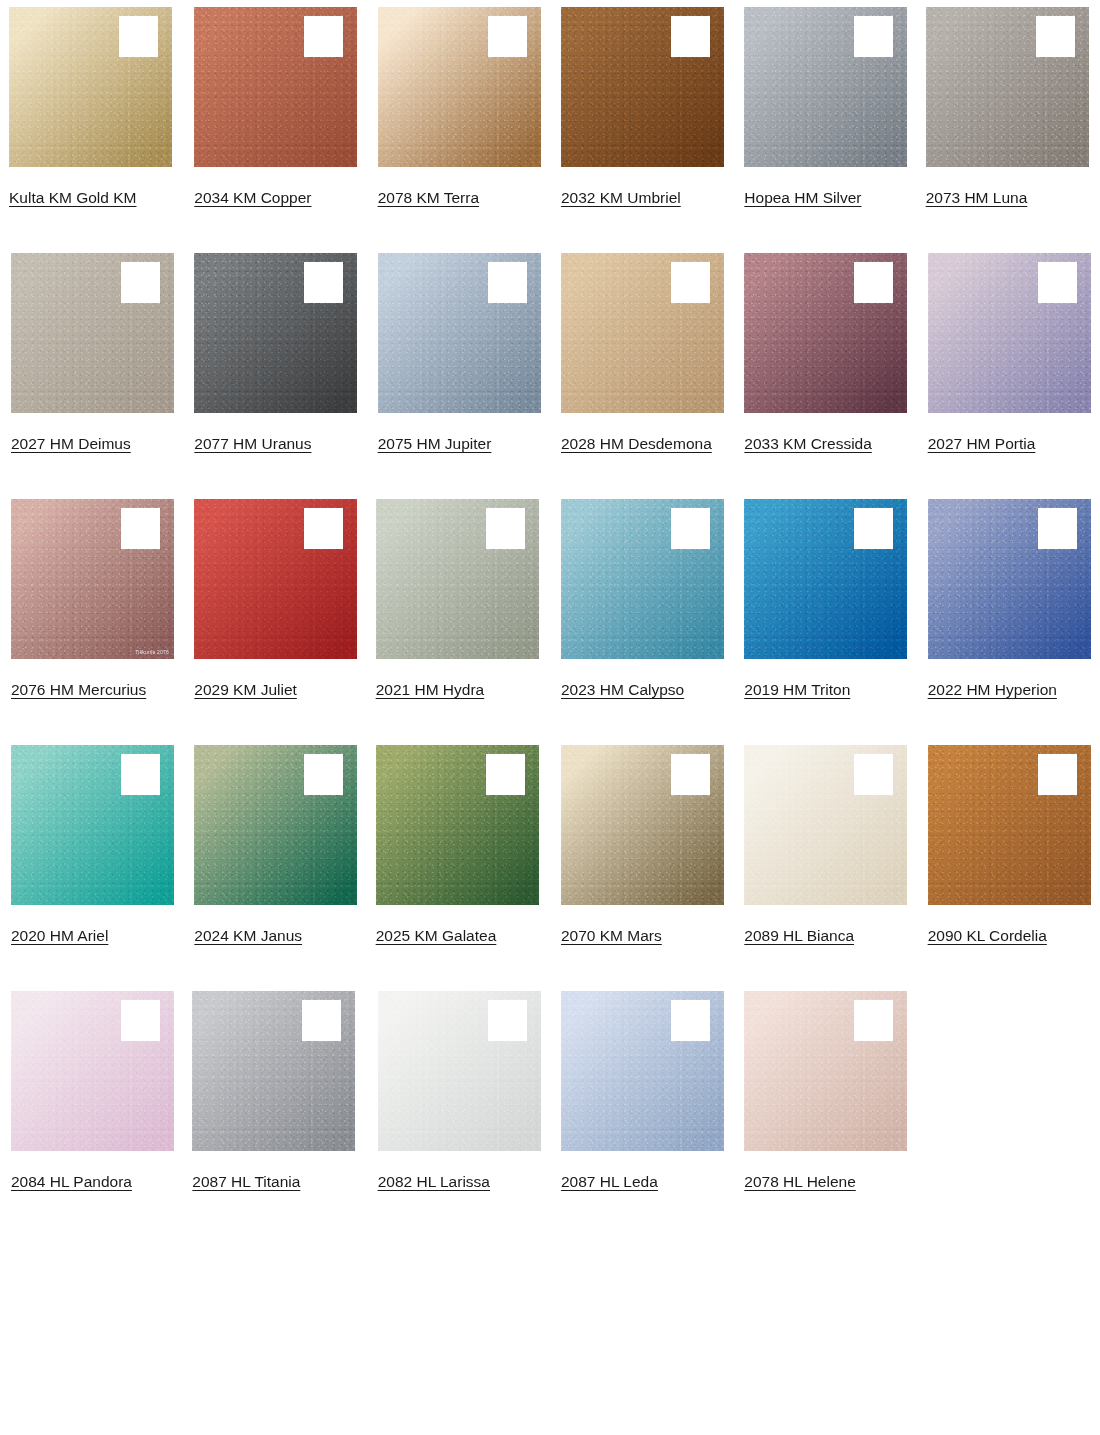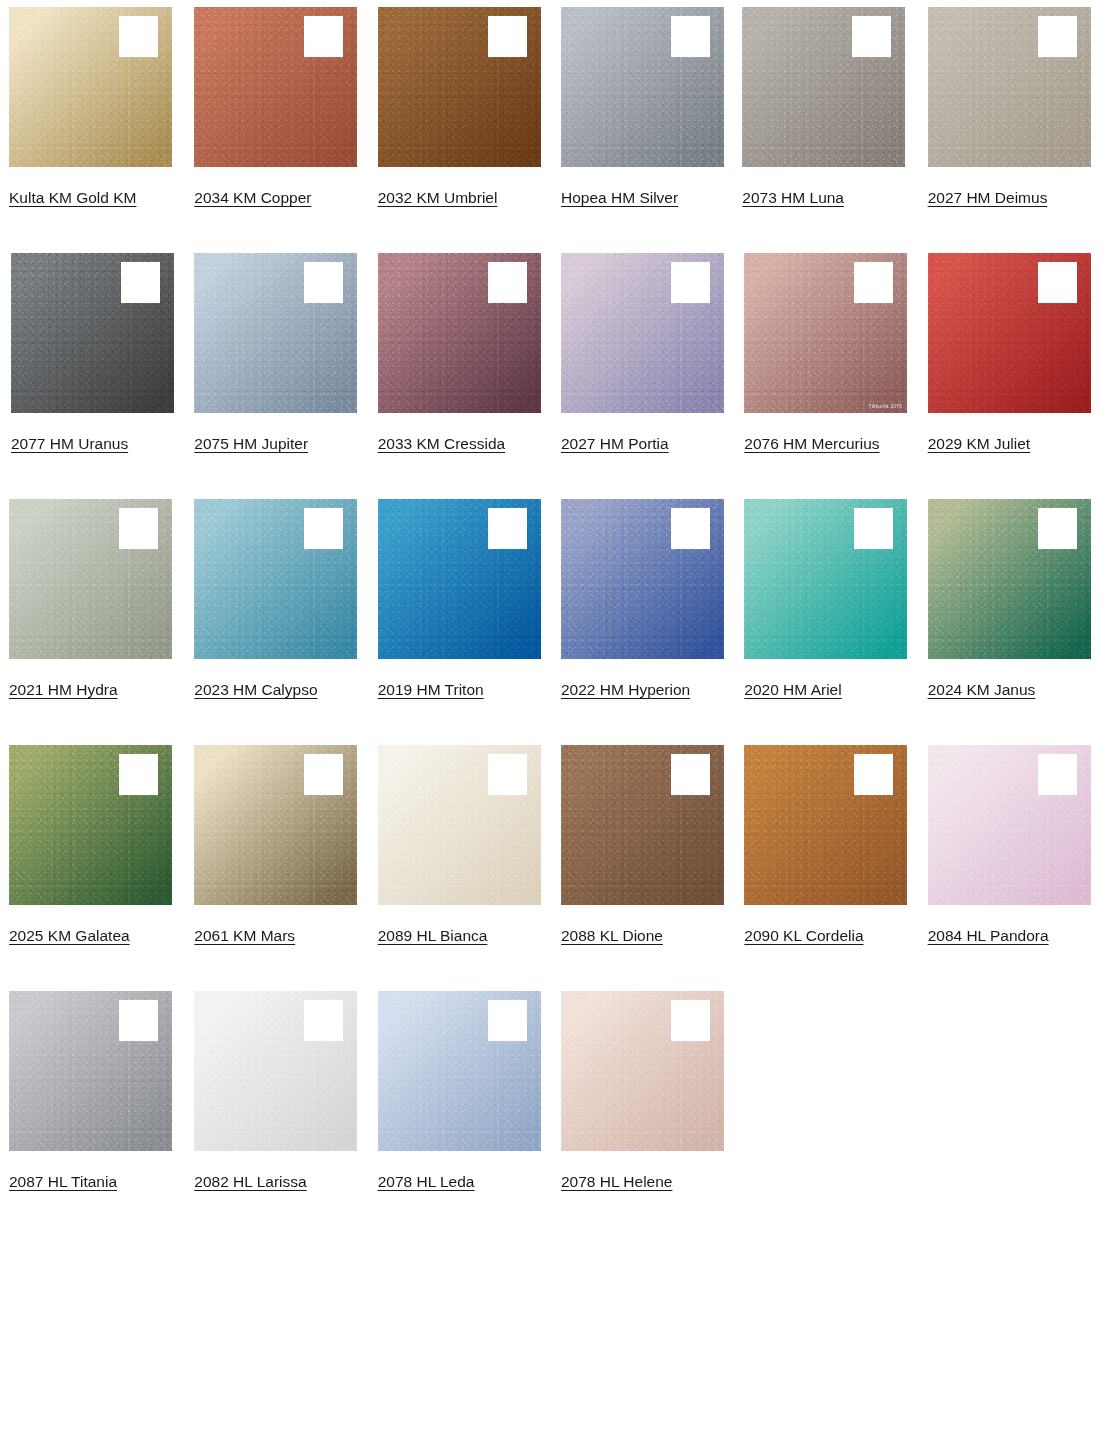--- a/index.html
+++ b/index.html
@@ -109,20 +109,28 @@
       <div class="label"><span>Kulta KM Gold KM</span></div>
     </div>
     <div class="cell col2">
       <div class="swatch">
         <div class="swatch-fill" style="background: linear-gradient(135deg, rgb(200, 121, 95) 0%, rgb(200, 121, 95) 12%, rgb(154, 78, 56) 92%, rgb(154, 78, 56) 100%);"></div>
         <div class="swatch-noise"></div>
         <div class="chip" style="background: rgb(255, 255, 255);"></div>
       </div>
       <div class="label"><span>2034 KM Copper</span></div>
     </div>
+    <div class="cell col3">
+      <div class="swatch">
+        <div class="swatch-fill" style="background: linear-gradient(135deg, rgb(247, 230, 207) 0%, rgb(247, 230, 207) 12%, rgb(154, 108, 62) 92%, rgb(154, 108, 62) 100%);"></div>
+        <div class="swatch-noise"></div>
+        <div class="chip" style="background: rgb(255, 255, 255);"></div>
+      </div>
+      <div class="label"><span>2078 KM Terra</span></div>
+    </div>
     <div class="cell col4">
       <div class="swatch">
         <div class="swatch-fill" style="background: linear-gradient(135deg, rgb(157, 106, 60) 0%, rgb(157, 106, 60) 12%, rgb(106, 60, 24) 92%, rgb(106, 60, 24) 100%);"></div>
         <div class="swatch-noise"></div>
         <div class="chip" style="background: rgb(255, 255, 255);"></div>
       </div>
       <div class="label"><span>2032 KM Umbriel</span></div>
     </div>
     <div class="cell col5">
       <div class="swatch">
@@ -157,20 +165,28 @@
       <div class="label"><span>2077 HM Uranus</span></div>
     </div>
     <div class="cell col3">
       <div class="swatch">
         <div class="swatch-fill" style="background: linear-gradient(135deg, rgb(195, 208, 222) 0%, rgb(195, 208, 222) 12%, rgb(122, 140, 158) 92%, rgb(122, 140, 158) 100%);"></div>
         <div class="swatch-noise"></div>
         <div class="chip" style="background: rgb(255, 255, 255);"></div>
       </div>
       <div class="label"><span>2075 HM Jupiter</span></div>
     </div>
+    <div class="cell col4">
+      <div class="swatch">
+        <div class="swatch-fill" style="background: linear-gradient(135deg, rgb(224, 199, 164) 0%, rgb(224, 199, 164) 12%, rgb(184, 152, 114) 92%, rgb(184, 152, 114) 100%);"></div>
+        <div class="swatch-noise"></div>
+        <div class="chip" style="background: rgb(255, 255, 255);"></div>
+      </div>
+      <div class="label"><span>2028 HM Desdemona</span></div>
+    </div>
     <div class="cell col1">
       <div class="swatch">
         <div class="swatch-fill" style="background: linear-gradient(135deg, rgb(181, 132, 138) 0%, rgb(181, 132, 138) 12%, rgb(95, 56, 70) 92%, rgb(95, 56, 70) 100%);"></div>
         <div class="swatch-noise"></div>
         <div class="chip" style="background: rgb(255, 255, 255);"></div>
       </div>
       <div class="label"><span>2033 KM Cressida</span></div>
     </div>
     <div class="cell col2">
       <div class="swatch">
@@ -252,38 +268,30 @@
         <div class="chip" style="background: rgb(255, 255, 255);"></div>
       </div>
       <div class="label"><span>2025 KM Galatea</span></div>
     </div>
     <div class="cell col1">
       <div class="swatch">
         <div class="swatch-fill" style="background: linear-gradient(135deg, rgb(236, 224, 198) 0%, rgb(236, 224, 198) 12%, rgb(122, 106, 73) 92%, rgb(122, 106, 73) 100%);"></div>
         <div class="swatch-noise"></div>
         <div class="chip" style="background: rgb(255, 255, 255);"></div>
       </div>
-      <div class="label"><span>2061 KM Mars</span></div>
+      <div class="label"><span>2070 KM Mars</span></div>
     </div>
     <div class="cell col2">
       <div class="swatch">
         <div class="swatch-fill" style="background: linear-gradient(135deg, rgb(246, 242, 233) 0%, rgb(246, 242, 233) 12%, rgb(221, 210, 189) 92%, rgb(221, 210, 189) 100%);"></div>
         <div class="swatch-noise"></div>
         <div class="chip" style="background: rgb(255, 255, 255);"></div>
       </div>
       <div class="label"><span>2089 HL Bianca</span></div>
     </div>
-    <div class="cell col3">
-      <div class="swatch">
-        <div class="swatch-fill" style="background: linear-gradient(135deg, rgb(154, 117, 89) 0%, rgb(154, 117, 89) 12%, rgb(111, 79, 56) 92%, rgb(111, 79, 56) 100%);"></div>
-        <div class="swatch-noise"></div>
-        <div class="chip" style="background: rgb(255, 255, 255);"></div>
-      </div>
-      <div class="label"><span>2088 KL Dione</span></div>
-    </div>
     <div class="cell col4">
       <div class="swatch">
         <div class="swatch-fill" style="background: linear-gradient(135deg, rgb(196, 129, 63) 0%, rgb(196, 129, 63) 12%, rgb(148, 89, 43) 92%, rgb(148, 89, 43) 100%);"></div>
         <div class="swatch-noise"></div>
         <div class="chip" style="background: rgb(255, 255, 255);"></div>
       </div>
       <div class="label"><span>2090 KL Cordelia</span></div>
     </div>
     <div class="cell col5">
       <div class="swatch">
@@ -308,21 +316,21 @@
         <div class="chip" style="background: rgb(255, 255, 255);"></div>
       </div>
       <div class="label"><span>2082 HL Larissa</span></div>
     </div>
     <div class="cell col2">
       <div class="swatch">
         <div class="swatch-fill" style="background: linear-gradient(135deg, rgb(214, 223, 239) 0%, rgb(214, 223, 239) 12%, rgb(147, 168, 198) 92%, rgb(147, 168, 198) 100%);"></div>
         <div class="swatch-noise"></div>
         <div class="chip" style="background: rgb(255, 255, 255);"></div>
       </div>
-      <div class="label"><span>2078 HL Leda</span></div>
+      <div class="label"><span>2087 HL Leda</span></div>
     </div>
     <div class="cell col3">
       <div class="swatch">
         <div class="swatch-fill" style="background: linear-gradient(135deg, rgb(242, 225, 218) 0%, rgb(242, 225, 218) 12%, rgb(210, 181, 170) 92%, rgb(210, 181, 170) 100%);"></div>
         <div class="swatch-noise"></div>
         <div class="chip" style="background: rgb(255, 255, 255);"></div>
       </div>
       <div class="label"><span>2078 HL Helene</span></div>
     </div>
   </div>

